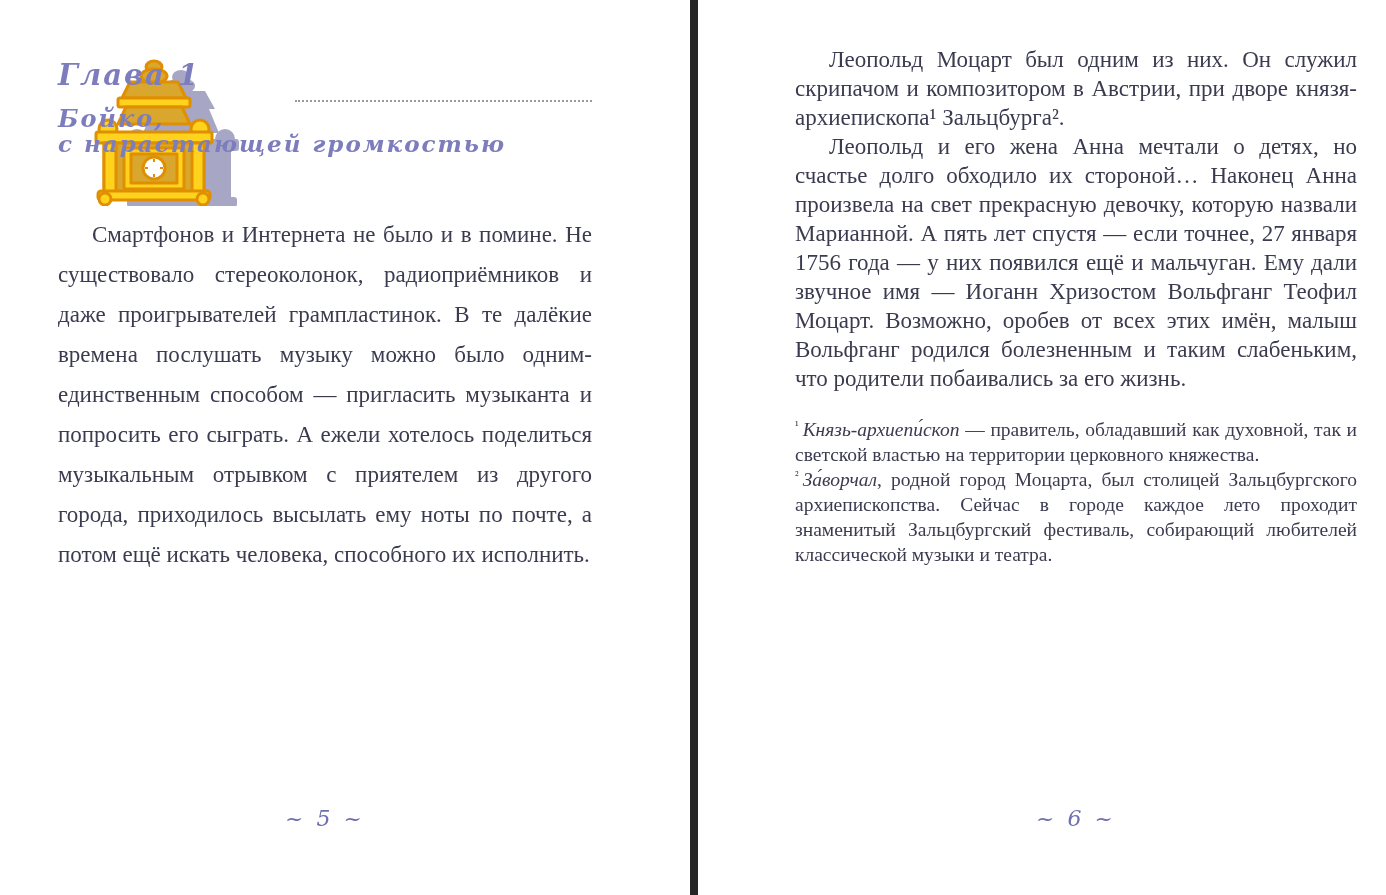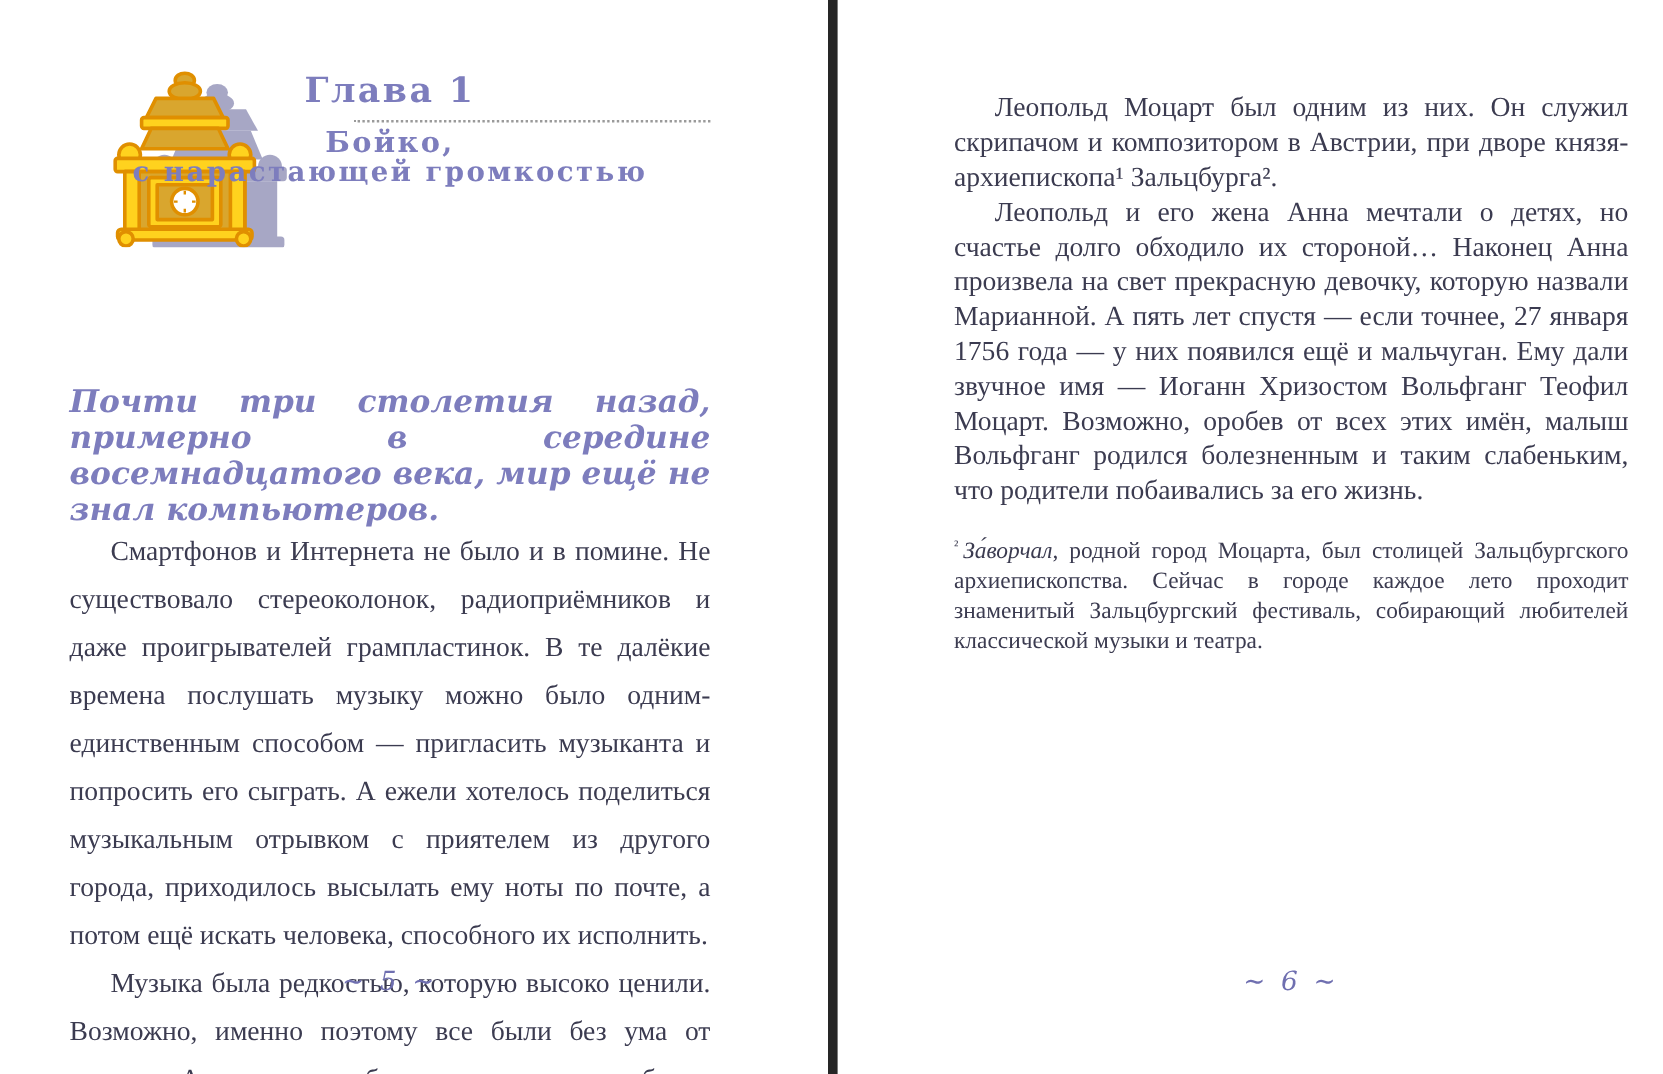--- a/index.html
+++ b/index.html
@@ -43,22 +43,23 @@
     left: 10px;
     top: 0;
     width: 228px;
     height: 148px;
   }
   .header-text {
     position: absolute;
     right: 0;
     top: 0;
     width: 534px;
-    text-align: center;
+    text-align: left;
     font-family: "DejaVu Serif", serif;
+    font-style: italic;
     color: #7d7dbd;
   }
   .chapter-label {
     font-size: 29px;
     font-weight: 600;
     letter-spacing: 2px;
     line-height: 1.2;
   }
   .dotted-rule {
     width: 297px;
@@ -113,21 +114,21 @@
   .page-left .page-number { top: 748px; }
 
   
   .page-right {
     position: absolute;
     left: 795px;
     top: 0;
     width: 562px;
     height: 895px;
     box-sizing: border-box;
-    padding-top: 75px;
+    padding-top: 45px;
   }
   .page-right .para { line-height: 29px; }
 
   .footnotes {
     margin-top: 24px;
     font-size: 19.5px;
     line-height: 25px;
     text-align: justify;
   }
   .footnote { margin: 0; }
@@ -186,31 +187,30 @@
       </svg>
     </div>
     <div class="header-text">
       <div class="chapter-label">Глава 1</div>
       <div class="dotted-rule"></div>
       <div class="chapter-title-1">Бойко,</div>
       <div class="chapter-title-2">с нарастающей громкостью</div>
     </div>
   </div>
 
-  <p class="lede">Почти три столетия назад, примерно в середине восемнадцатого века, мир ещё не знал компьютеров.</p>
 
   <p class="para">Смартфонов и Интернета не было и в помине. Не существовало стереоколонок, радиоприёмников и даже проигрывателей грампластинок. В те далёкие времена послушать музыку можно было одним-единственным способом — пригласить музыканта и попросить его сыграть. А ежели хотелось поделиться музыкальным отрывком с приятелем из другого города, приходилось высылать ему ноты по почте, а потом ещё искать человека, способного их исполнить.</p>
-  <p class="para">Музыка была редкостью, которую высоко ценили. Возможно, именно поэтому все были без ума от музыки. А знатные особы нанимали на службу не только поваров и слуг, но и целый штат музыкантов-виртуозов.</p>
 
   <div class="page-number">~ 5 ~</div>
 </section>
 
 <section class="page-right">
 
   <p class="para">Леопольд Моцарт был одним из них. Он служил скрипачом и композитором в Австрии, при дворе князя-архиепископа¹ Зальцбурга².</p>
   <p class="para">Леопольд и его жена Анна мечтали о детях, но счастье долго обходило их стороной… Наконец Анна произвела на свет прекрасную девочку, которую назвали Марианной. А пять лет спустя — если точнее, 27 января 1756 года — у них появился ещё и мальчуган. Ему дали звучное имя — Иоганн Хризостом Вольфганг Теофил Моцарт. Возможно, оробев от всех этих имён, малыш Вольфганг родился болезненным и таким слабеньким, что родители побаивались за его жизнь.</p>
 
   <div class="footnotes">
+    <p class="footnote"><sup class="fn-marker">¹</sup><span class="fn-term">Князь-архиепи́скоп</span><span> — правитель, обладавший как духовной, так и светской властью на территории церковного княжества.</span></p>
     <p class="footnote"><sup class="fn-marker">²</sup><span class="fn-term">За́ворчал</span><span>, родной город Моцарта, был столицей Зальцбургского архиепископства. Сейчас в городе каждое лето проходит знаменитый Зальцбургский фестиваль, собирающий любителей классической музыки и театра.</span></p>
   </div>
 
   <div class="page-number">~ 6 ~</div>
 </section>
 
 </body></html>

